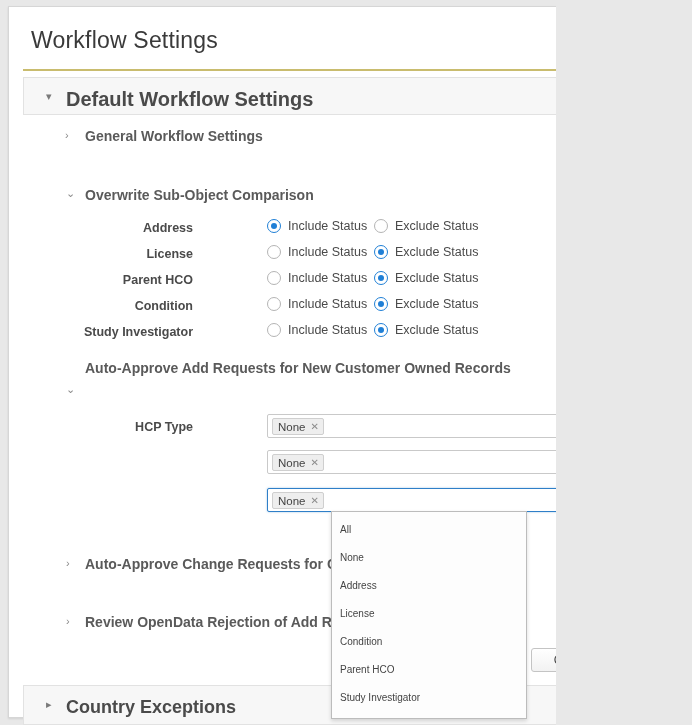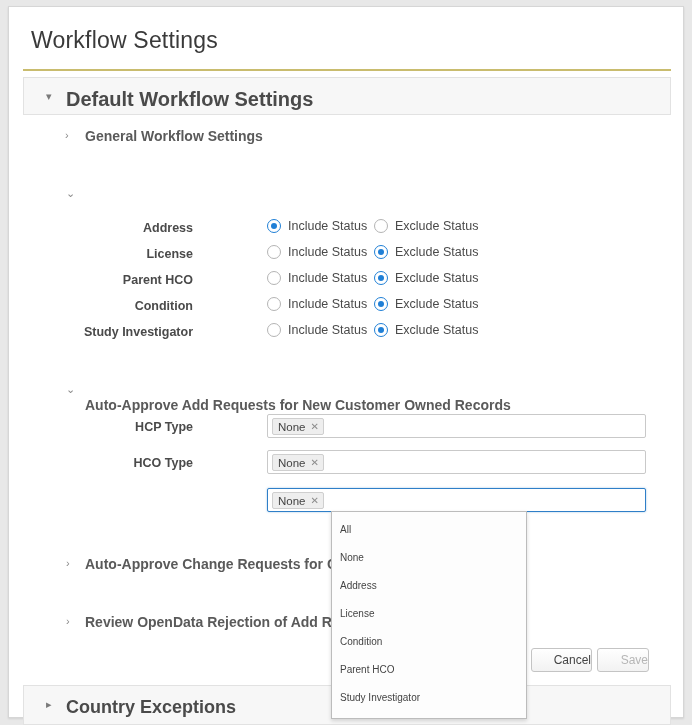--- a/index.html
+++ b/index.html
@@ -4,21 +4,21 @@
 <style>
   * { box-sizing: border-box; }
   html, body {
     margin: 0; padding: 0;
     width: 692px; height: 725px;
     background: #e8e8e8;
     font-family: "Liberation Sans", sans-serif;
   }
   #app {
     position: relative;
-    width: 692px; height: 725px;
+    width: 556px; height: 725px;
     overflow: hidden;
     background: #e8e8e8;
     text-decoration: underline;
   }
   .page-card {
     position: absolute;
     left: 8px; top: 6px;
     width: 676px; height: 712px;
     background: #ffffff;
     border: 1px solid #d6d6d6;
@@ -223,20 +223,21 @@
 
     <div class="section-header" style="top:70px;">
       <span class="caret">▾</span>
       <span class="sh-label">Default Workflow Settings</span>
     </div>
 
     <div class="sub-caret" style="left:56px; top:122px;">›</div>
     <div class="sub-header" style="left:76px; top:121px;">General Workflow Settings</div>
 
     <div class="sub-caret" style="left:57px; top:180px;">⌄</div>
+    <div class="sub-header" style="left:76px; top:180px;">Overwrite Sub-Object Comparison</div>
 
     <div class="field-label" style="left:24px; top:214px;">Address</div>
     <div class="radio-opt" style="left:258px; top:212px;">
       <span class="radio checked"></span>
       <span>Include Status</span>
     </div>
     <div class="radio-opt" style="left:365px; top:212px;">
       <span class="radio"></span>
       <span>Exclude Status</span>
     </div>
@@ -275,31 +276,30 @@
     <div class="radio-opt" style="left:258px; top:316px;">
       <span class="radio"></span>
       <span>Include Status</span>
     </div>
     <div class="radio-opt" style="left:365px; top:316px;">
       <span class="radio checked"></span>
       <span>Exclude Status</span>
     </div>
 
     <div class="sub-caret" style="left:57px; top:376px;">⌄</div>
-    <div class="sub-header" style="left:76px; top:390px;">Auto-Approve Add Requests for New Customer Owned Records</div>
+    <div class="sub-header" style="left:76px; top:353px;">Auto-Approve Add Requests for New Customer Owned Records</div>
 
     <div class="field-label" style="left:24px; top:413px;">HCP Type</div>
     <div class="token-input" style="left:258px; top:407px; width:379px;">
       <span class="token">
         <span>None</span>
         <span class="x">✕</span>
       </span>
     </div>
 
-    <div class="field-label" style="left:24px; top:449px;">HCO Type</div>
     <div class="token-input" style="left:258px; top:443px; width:379px;">
       <span class="token">
         <span>None</span>
         <span class="x">✕</span>
       </span>
     </div>
 
     <div class="token-input focused" style="left:258px; top:481px; width:379px;">
       <span class="token">
         <span>None</span>

